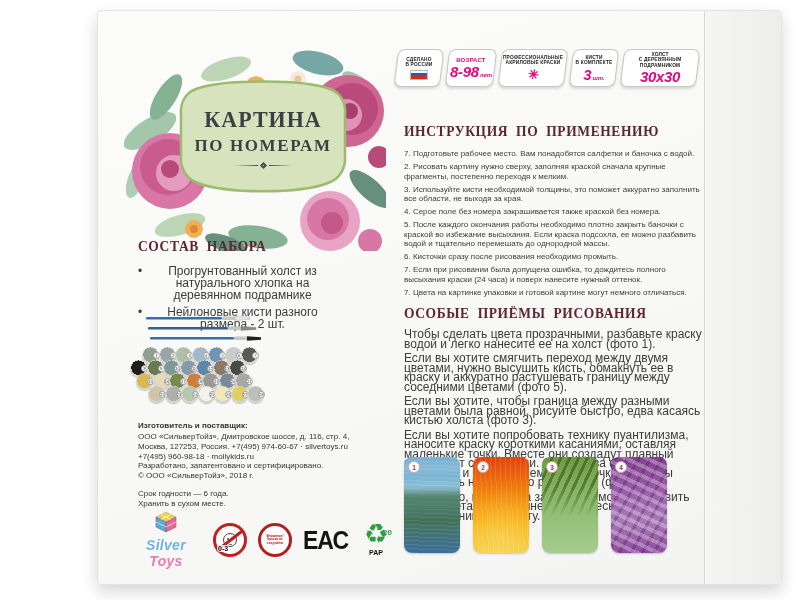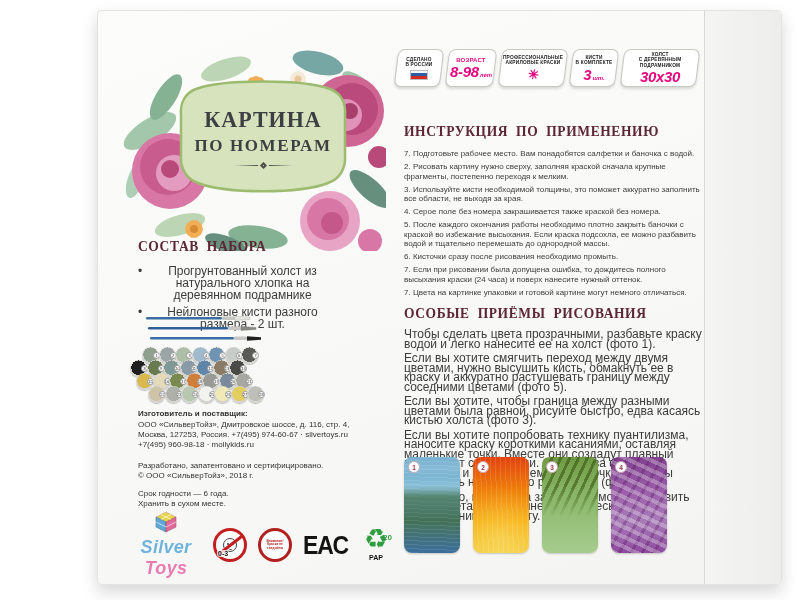--- a/index.html
+++ b/index.html
@@ -70,32 +70,32 @@
   .brushes { position:absolute; left:46px; top:303px; }
   .pots { position:absolute; left:30px; top:336px; width:150px; height:62px; }
   .pot { position:absolute; width:17px; height:17px; border-radius:50%;
          box-shadow:0 1px 1px rgba(0,0,0,.25); }
   .pot-num { position:absolute; right:-1px; top:5px; width:7px; height:7px;
              background:#fff; border:.5px solid #999; border-radius:50%;
              font-size:4px; line-height:6.5px; text-align:center; color:#333; }
 
   .manufacturer { position:absolute; left:40px; top:398px; width:265px;
                   font-size:8px; line-height:10px; color:#333; }
-  .manufacturer b { display:block; margin-bottom:1px; }
+  .manufacturer b { display:block; margin-bottom:1px;margin-top:12px; }
   .pre { white-space:pre-line; }
   .certified { position:absolute; left:40px; top:450px; width:265px; font-size:8px;
                line-height:10px; color:#333; }
   .shelf { position:absolute; left:40px; top:478px; width:265px; font-size:8px;
            line-height:10px; color:#333; }
 
   
   .footer-icons { position:absolute; left:32px; top:500px; display:flex;
                   align-items:center; gap:11px; }
   .brand { width:72px; text-align:center; position:relative; }
-  .brand-text { font-weight:bold; font-style:italic; font-size:18px; letter-spacing:.3px; }
+  .brand-text { font-weight:bold; font-style:italic; font-size:14px; letter-spacing:.3px; }
   .brand-w1 { color:#6fb3dd; text-shadow:0 0 1px #fff; }
   .brand-w2 { color:#e87ab0; text-shadow:0 0 1px #fff; }
   .warn-circle { width:34px; height:34px; border:3px solid #c22020; border-radius:50%;
                  background:#fff; position:relative; display:flex; align-items:center;
                  justify-content:center; }
   .warn-circle .slash { position:absolute; width:34px; height:3px; background:#c22020;
                  transform:rotate(-38deg); border-radius:2px; }
   .baby-face { width:14px; height:14px; border-radius:50%; border:1.2px solid #444;
                position:relative; background:#fff; }
   .baby-face::before { content:""; position:absolute; left:3px; top:4px; width:2px;

